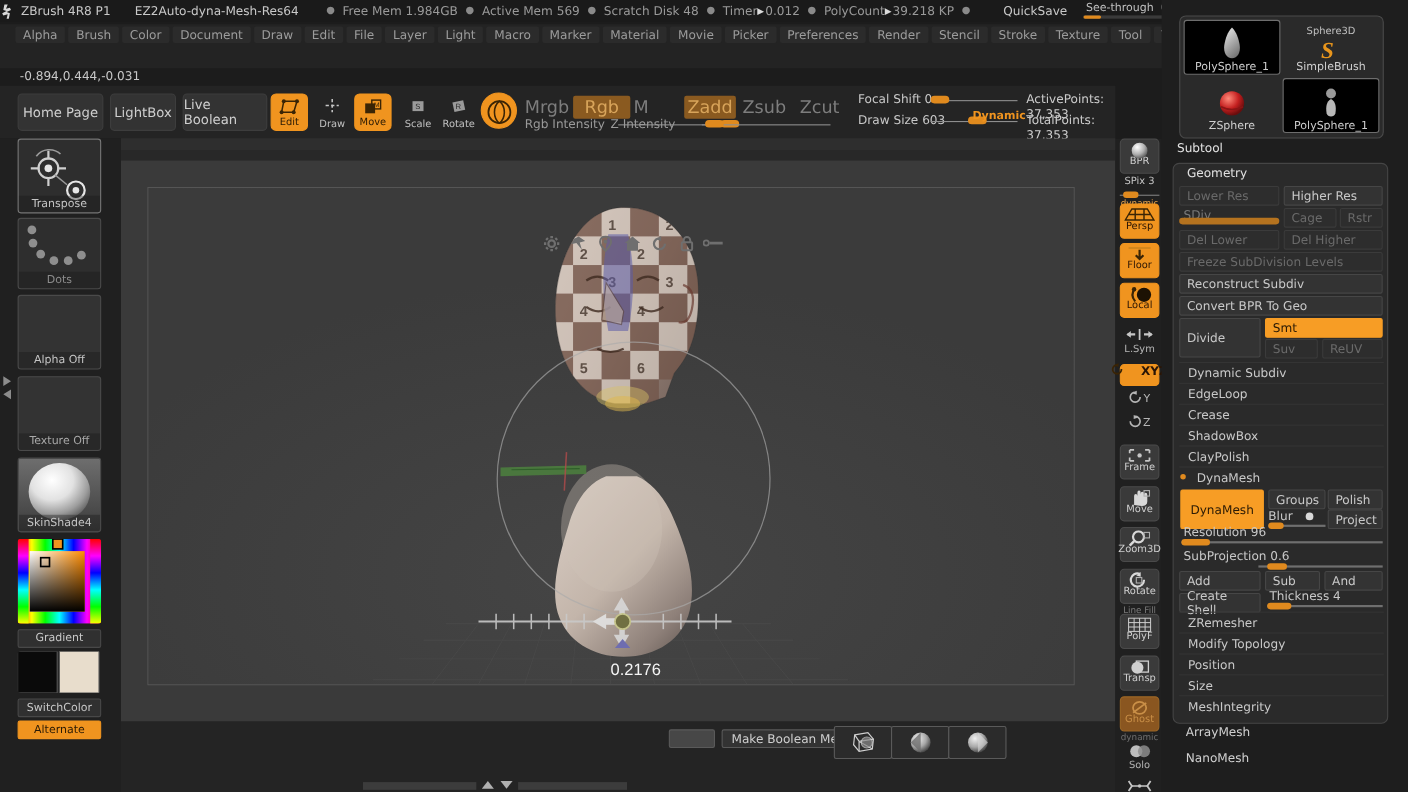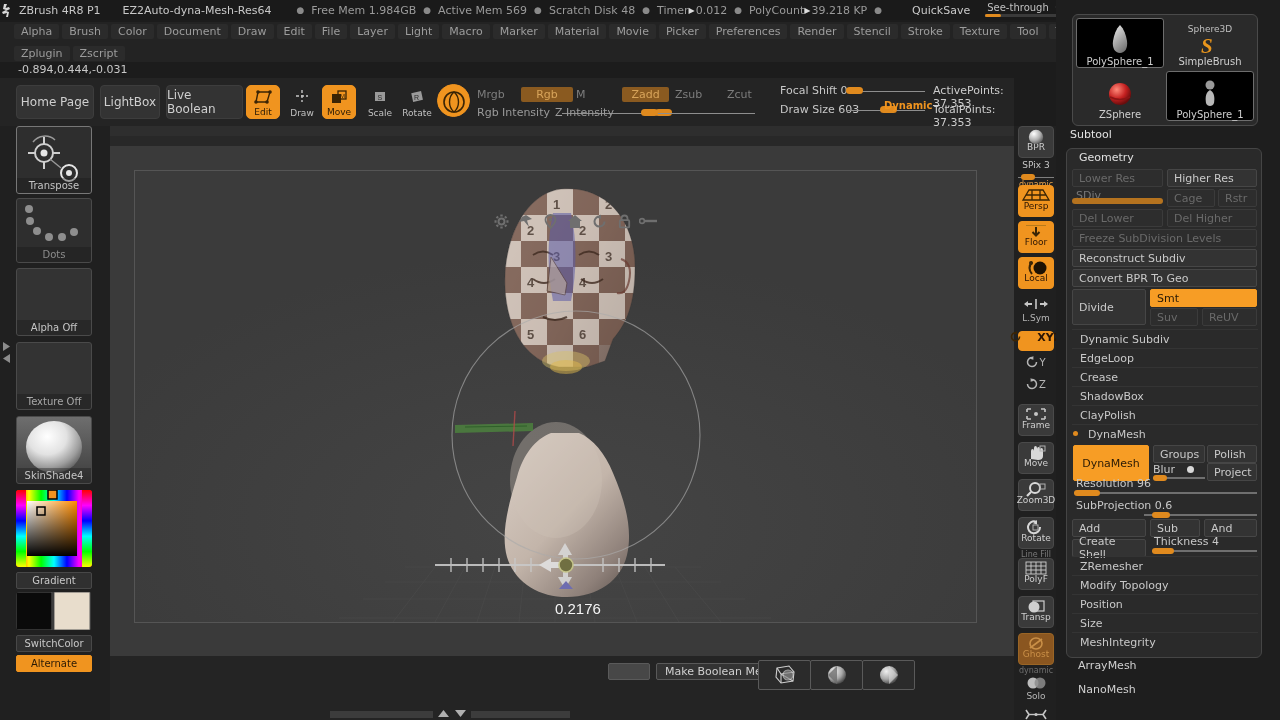--- a/index.html
+++ b/index.html
@@ -59,21 +59,21 @@
     display:flex; align-items:center; justify-content:center;
   }
   .sq-btn {
     position:absolute; width:34px; height:34px; border-radius:5px;
     display:flex; flex-direction:column; align-items:center; justify-content:flex-end;
     font-size:9px; padding-bottom:1px;
   }
   .sq-on  { background:#f0941f; border:1px solid #f0941f; color:#2a1a05; }
   .sq-icon { position:absolute; top:3px; left:0; width:100%; text-align:center; }
 
-  .mode-lbl { position:absolute; font-size:11px; }
+  .mode-lbl { position:absolute; font-size:16px; }
   .mode-off { color:#7d7d7d; }
   .mode-on-bg { background:#8a5a20; color:#d8a45a; border-radius:2px; padding:1px 6px; }
 
   .islider { position:absolute; height:13px; }
   .islider .lbl { position:absolute; left:0; top:0; font-size:11px; color:#9a9a9a; white-space:nowrap;}
   .islider .track { position:absolute; height:1px; background:#8e8e8e; top:7px; }
   .islider .knob { position:absolute; top:3px; width:17px; height:7px; background:#e08a1e; border-radius:4px;}
 
   .stat { position:absolute; font-size:11px; color:#cccccc; }
 
@@ -241,24 +241,20 @@
       <div class="menu-item">Material</div>
       <div class="menu-item">Movie</div>
       <div class="menu-item">Picker</div>
       <div class="menu-item">Preferences</div>
       <div class="menu-item">Render</div>
       <div class="menu-item">Stencil</div>
       <div class="menu-item">Stroke</div>
       <div class="menu-item">Texture</div>
       <div class="menu-item">Tool</div>
       <div class="menu-item">Transform</div>
-    </div>
-  <div class="menurow" id="menurow2" style="margin-top:4px">
-      <div class="menu-item">Zplugin</div>
-      <div class="menu-item">Zscript</div>
     </div>
 </div>
 <div id="coords">-0.894,0.444,-0.031</div>
 
 <div id="shelf">
   <div class="shelf-btn" style="left:16px; top:7px; width:78px;">Home Page</div>
   <div class="shelf-btn" style="left:100px; top:7px; width:60px;">LightBox</div>
   <div class="shelf-btn" style="left:166px; top:7px; width:77px;">Live Boolean</div>
 
   <div class="sq-btn sq-on" style="left:246px; top:7px;">

